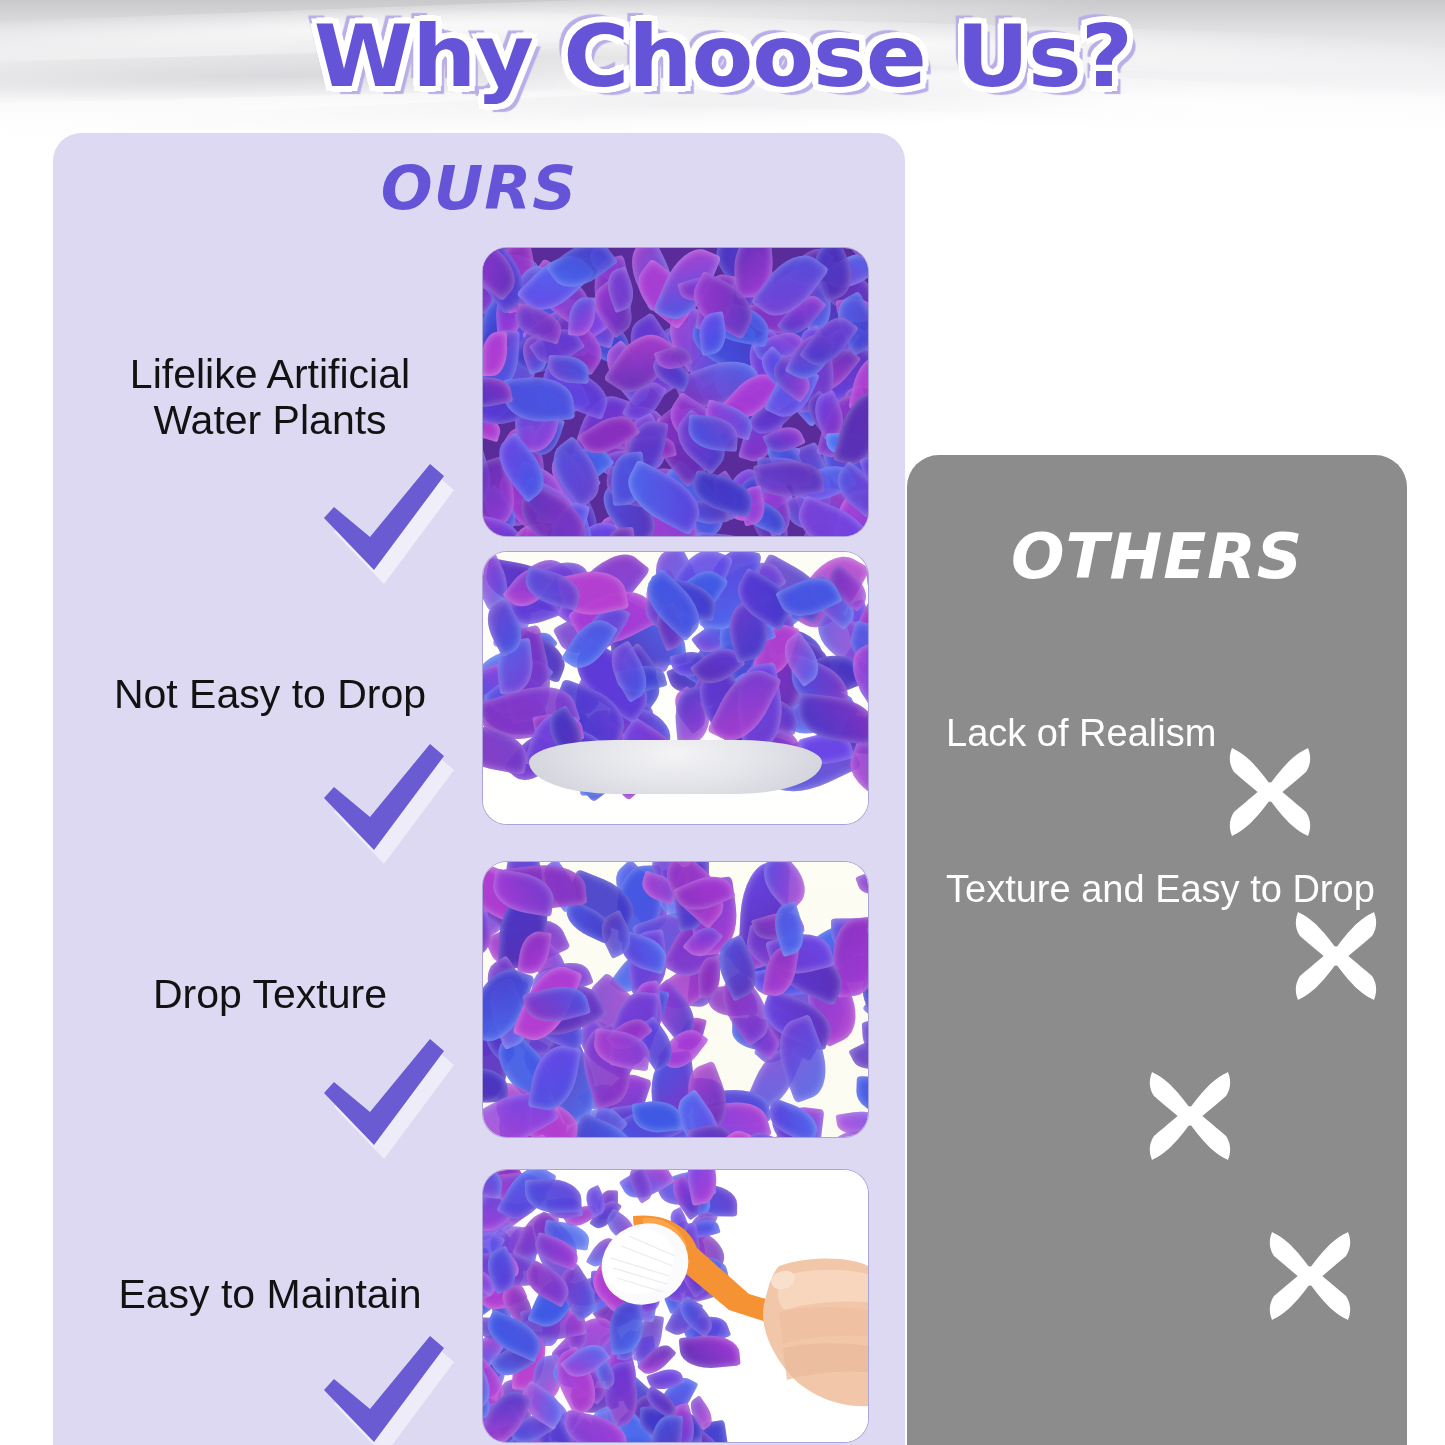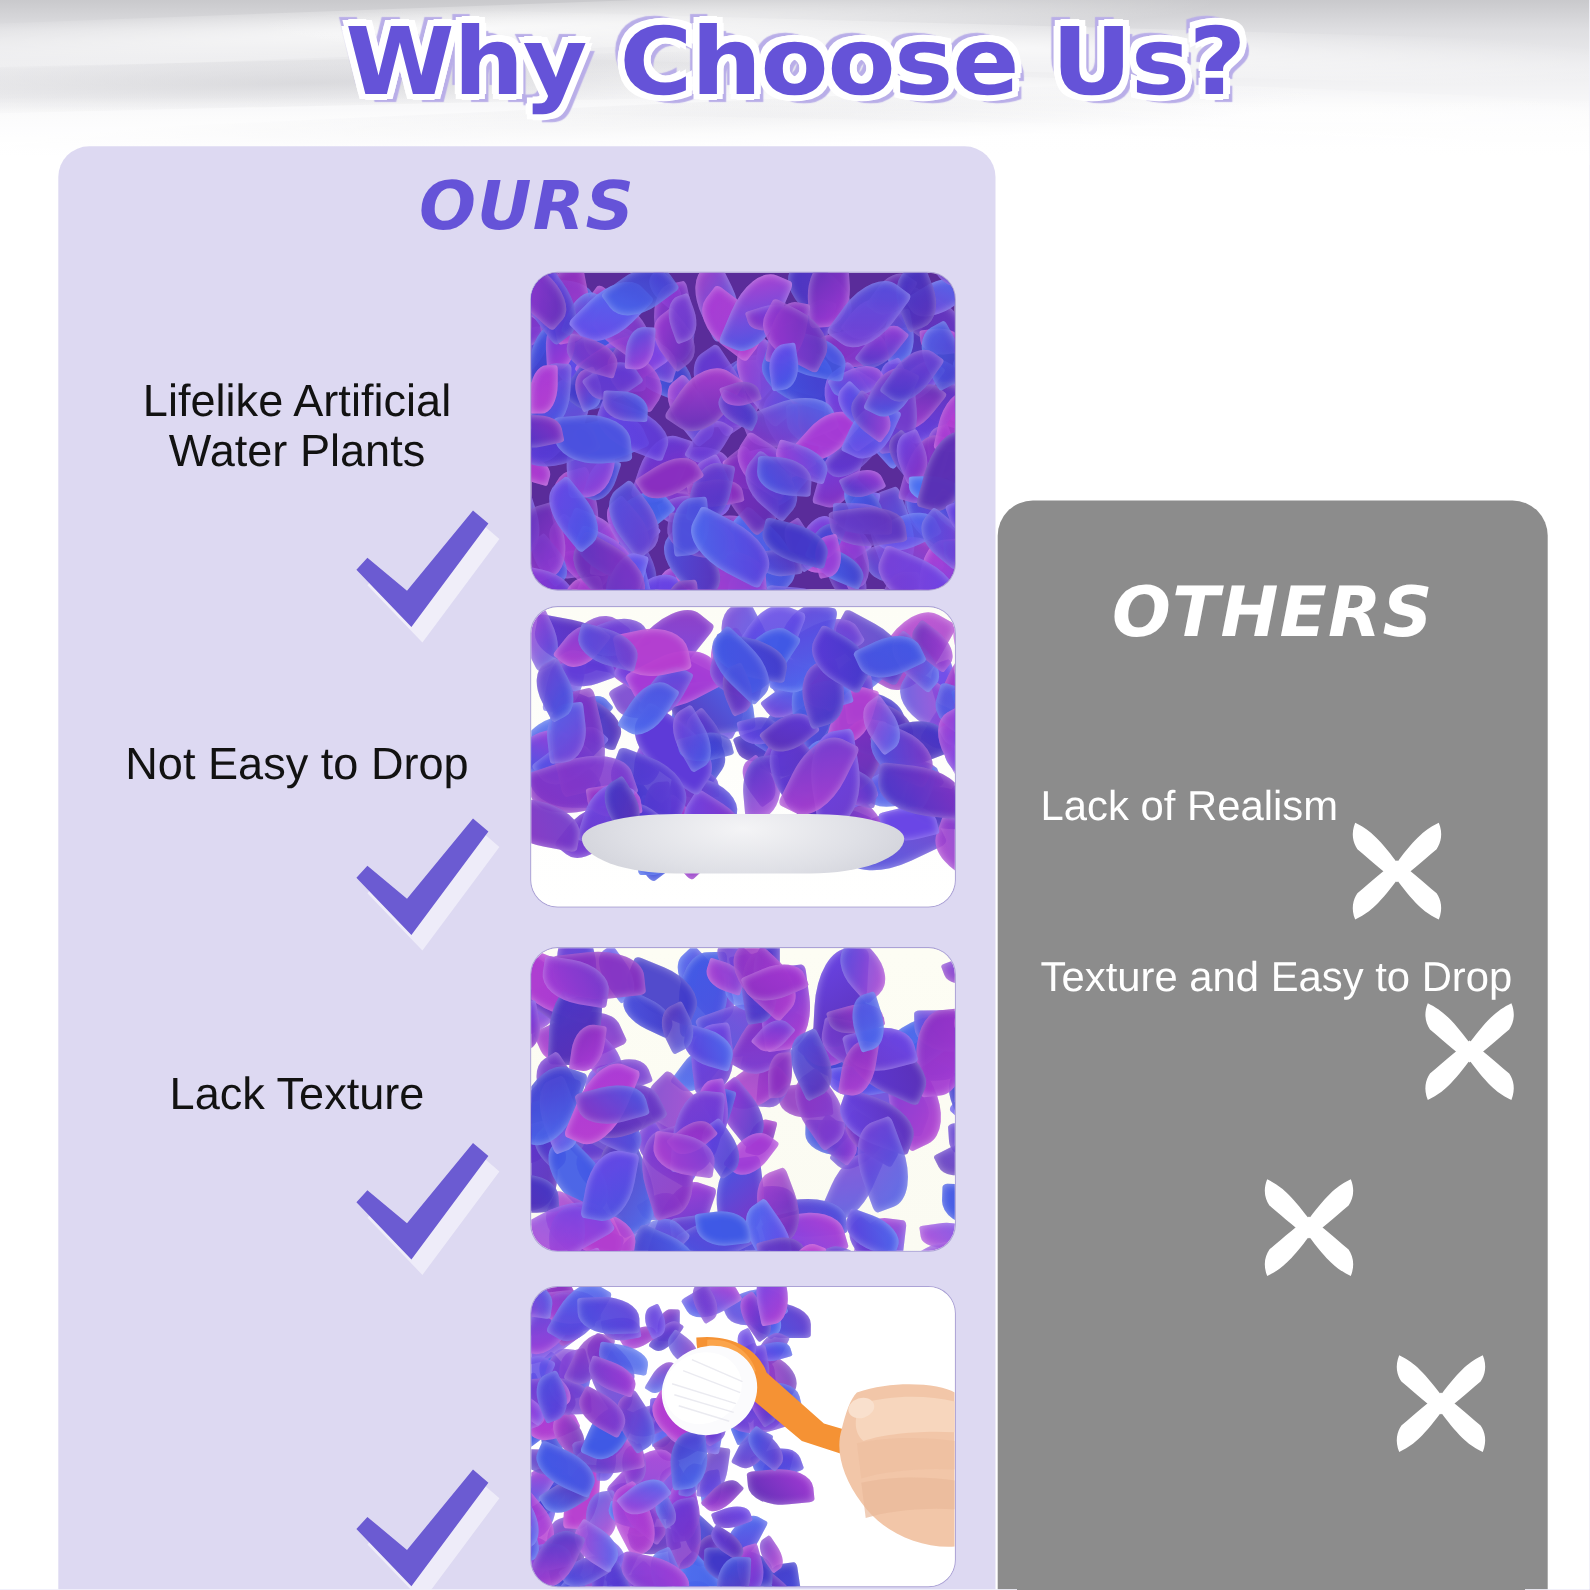--- a/index.html
+++ b/index.html
@@ -123,50 +123,53 @@
   <div class="title-wrap">
     <span class="title">Why Choose Us?</span>
   </div>
 
   <div class="panel-ours"></div>
   <div class="panel-others"></div>
 
   <div class="ours-head">OURS</div>
   <div class="others-head">OTHERS</div>
 
-  <div class="feature" style="top:342px;">
+  <div class="feature" style="top:352px;">
     <div class="flabel"><span id="l1">Lifelike Artificial<br>Water Plants</span></div>
   </div>
   <div class="check" style="left:318px;top:460px;">
     <svg viewBox="0 0 132 118" aria-hidden="true">
       <path d="M6 58 L16 47 L52 77 L112 4 L126 16 L56 110 Z" fill="#ffffff" opacity=".55" transform="translate(10,14)"></path>
       <path d="M6 58 L16 47 L52 77 L112 4 L126 16 L56 110 Z" fill="#6B5BD2"></path>
     </svg>
   </div>
 
   <div class="feature" style="top:672px;">
     <div class="flabel"><span id="l2">Not Easy to Drop</span></div>
   </div>
   <div class="check" style="left:318px;top:740px;">
     <svg viewBox="0 0 132 118" aria-hidden="true">
       <path d="M6 58 L16 47 L52 77 L112 4 L126 16 L56 110 Z" fill="#ffffff" opacity=".5" transform="translate(10,14)"></path>
       <path d="M6 58 L16 47 L52 77 L112 4 L126 16 L56 110 Z" fill="#6B5BD2"></path>
     </svg>
   </div>
 
   <div class="feature" style="top:972px;">
-    <div class="flabel"><span id="l3">Lack Texture</span></div>
+    <div class="flabel"><span id="l3">Drop Texture</span></div>
   </div>
   <div class="check" style="left:318px;top:1035px;">
     <svg viewBox="0 0 132 118" aria-hidden="true">
       <path d="M6 58 L16 47 L52 77 L112 4 L126 16 L56 110 Z" fill="#ffffff" opacity=".5" transform="translate(10,14)"></path>
       <path d="M6 58 L16 47 L52 77 L112 4 L126 16 L56 110 Z" fill="#6B5BD2"></path>
     </svg>
   </div>
 
+  <div class="feature" style="top:1272px;">
+    <div class="flabel"><span id="l4">Easy to Maintain</span></div>
+  </div>
   <div class="check" style="left:318px;top:1332px;">
     <svg viewBox="0 0 132 118" aria-hidden="true">
       <path d="M6 58 L16 47 L52 77 L112 4 L126 16 L56 110 Z" fill="#ffffff" opacity=".5" transform="translate(10,14)"></path>
       <path d="M6 58 L16 47 L52 77 L112 4 L126 16 L56 110 Z" fill="#6B5BD2"></path>
     </svg>
   </div>
 
   <div class="photo" id="ph1" style="left:483px;top:248px;width:385px;height:288px;">
     <div class="leafbg" id="bg1" style="background:#5a2c9a;"></div>
     <div class="leafmass" id="lm1">

